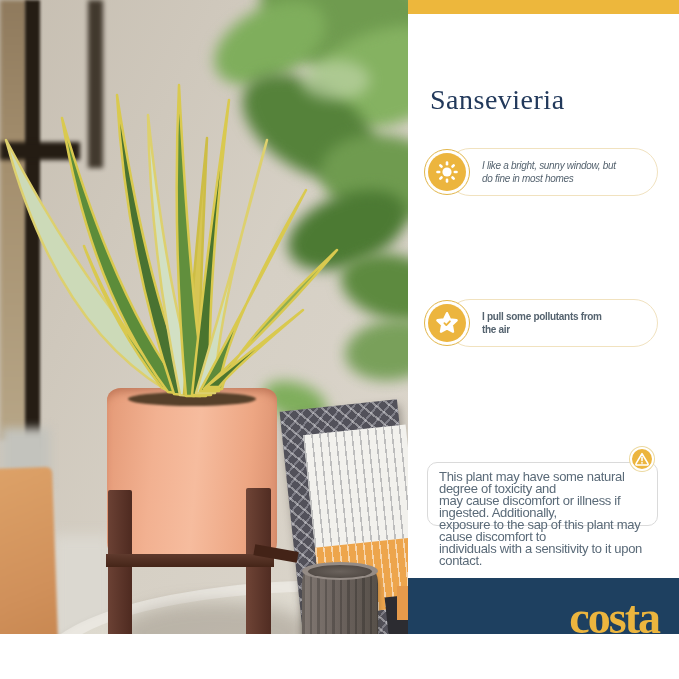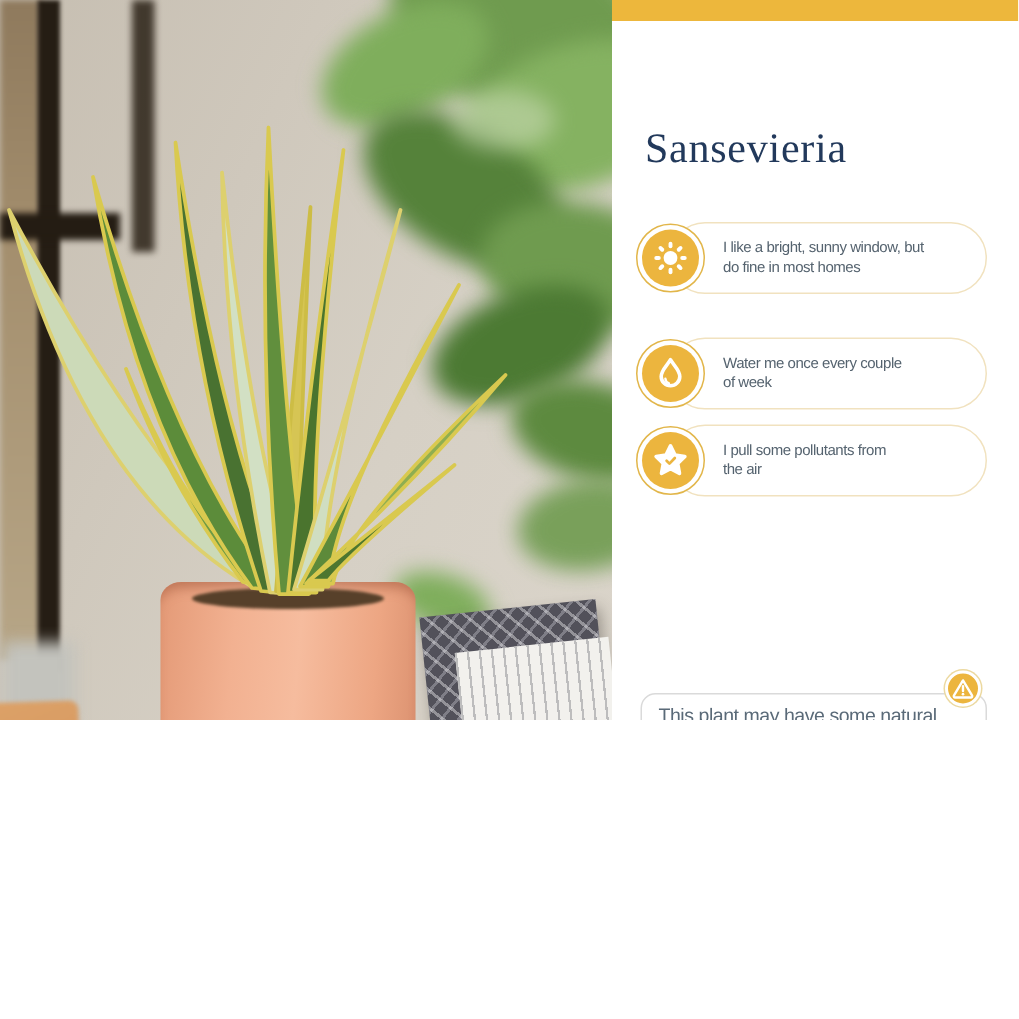--- a/index.html
+++ b/index.html
@@ -1,16 +1,16 @@
 <!DOCTYPE html>
 <html><head>
 <meta charset="utf-8">
 <style>
   html,body{margin:0;padding:0;background:#ffffff;}
-  #stage{position:relative;width:679px;height:480px;overflow:hidden;
+  #stage{position:relative;width:679px;height:634px;overflow:hidden;
          font-family:"Liberation Sans",sans-serif;background:#fff;}
   #stage *{box-sizing:border-box;}
   .abs{position:absolute;}
 
   
   #photo{left:0;top:0;width:408px;height:679px;overflow:hidden;
          background:linear-gradient(115deg,#c6beb1 0%,#cfc8bc 30%,#d6d0c5 55%,#dcd6cc 100%);}
   .shelf-wood{left:0;top:0;width:27px;height:440px;background:linear-gradient(#8f7a5d,#a5906f 40%,#b7a687);filter:blur(2px);}
   .shelf-bar-v1{left:25px;top:0;width:15px;height:448px;background:#251d14;filter:blur(1.5px);}
   .shelf-bar-v2{left:88px;top:0;width:15px;height:168px;background:#2a2116;opacity:.85;filter:blur(2.5px);}
@@ -166,21 +166,21 @@
     </div>
 
     <div class="abs box-left"></div>
   </div>
 
   <div id="panel" class="abs">
     <div class="abs topbar"></div>
 
     <div class="abs title">Sansevieria</div>
 
-    <div class="abs feature" style="top:148px;">
+    <div class="abs feature" style="top:148px;font-style:italic;">
       <div class="pill"></div>
       <div class="badge">
         <div class="disc">
           <svg width="24" height="24" viewBox="0 0 24 24">
             <circle cx="12" cy="12" r="4.6" fill="#fff"></circle>
             <g stroke="#fff" stroke-width="2.6" stroke-linecap="round">
               <line x1="12" y1="2.5" x2="12" y2="4.2"></line>
                 <line x1="12" y1="19.8" x2="12" y2="21.5"></line>
               <line x1="2.5" y1="12" x2="4.2" y2="12"></line>
                 <line x1="19.8" y1="12" x2="21.5" y2="12"></line>
@@ -189,35 +189,22 @@
               <line x1="5.3" y1="18.7" x2="6.5" y2="17.5"></line>
                 <line x1="17.5" y1="6.5" x2="18.7" y2="5.3"></line>
             </g>
           </svg>
         </div>
       </div>
       <div class="ftext">I like a bright, sunny window, but
 do fine in most homes</div>
     </div>
 
-    <div class="abs feature" style="top:225px;">
-      <div class="pill"></div>
-      <div class="badge">
-        <div class="disc">
-          <svg width="24" height="24" viewBox="0 0 24 24" fill="none">
-            <path d="M12 2.8 C14.5 7 18.2 9.8 18.2 14 a6.2 6.2 0 1 1 -12.4 0 C5.8 9.8 9.5 7 12 2.8 Z" stroke="#fff" stroke-width="2.4" stroke-linejoin="round"></path>
-            <path d="M8.6 15.5 a3.5 3.5 0 0 0 2.4 3.1" stroke="#fff" stroke-width="1.6" stroke-linecap="round"></path>
-          </svg>
-        </div>
-      </div>
-      <div class="ftext">Water me once every couple
-of week</div>
-    </div>
-
-    <div class="abs feature" style="top:283px;">
+
+    <div class="abs feature" style="top:299px;font-weight:bold;">
       <div class="pill"></div>
       <div class="badge">
         <div class="disc">
           <svg width="26" height="26" viewBox="0 0 26 26">
             <path d="M13 3.2 L16 9.4 L22.6 10.3 L17.8 15 L19 21.6 L13 18.4 L7 21.6 L8.2 15 L3.4 10.3 L10 9.4 Z" fill="#fff" stroke="#fff" stroke-width="2.4" stroke-linejoin="round"></path>
             <path d="M10.4 13.2 l1.9 1.9 l3.6 -3.8" fill="none" stroke="#ecb53e" stroke-width="1.8" stroke-linecap="round" stroke-linejoin="round"></path>
           </svg>
         </div>
       </div>
       <div class="ftext">I pull some pollutants from

